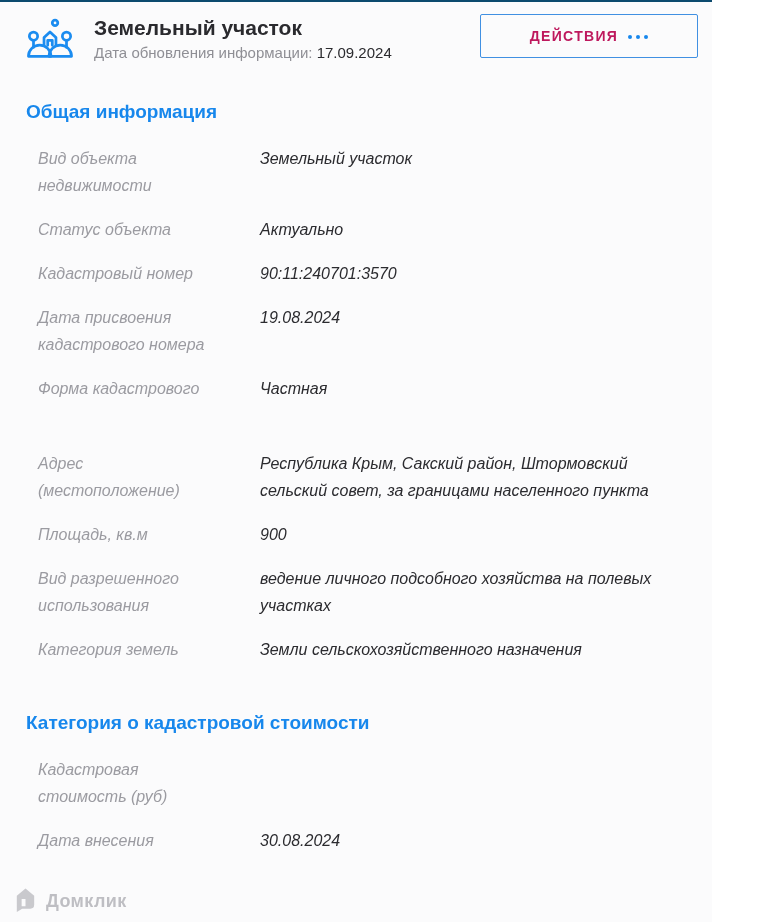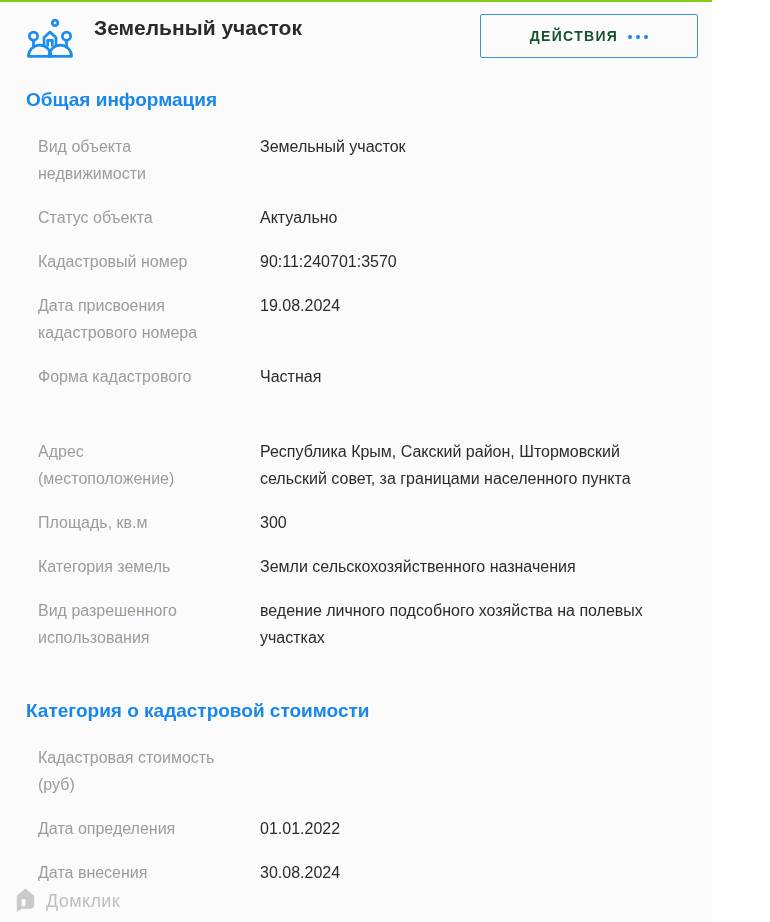--- a/index.html
+++ b/index.html
@@ -1,48 +1,48 @@
 <!DOCTYPE html>
 <html lang="ru"><head>
 <meta charset="utf-8">
 <style>
   html,body{margin:0;padding:0;}
   body{font-family:"Liberation Sans","DejaVu Sans",sans-serif;background:#fff;}
   .page{
     width:712px;height:922px;box-sizing:border-box;position:relative;overflow:hidden;
-    background:#fbfbfc;border-top:2px solid #84cc16;
+    background:#fbfbfc;border-top:2px solid #0c4a6e;
   }
   
   .header{display:flex;align-items:flex-start;padding:12px 14px 0 26px;position:relative;z-index:1;}
   .header .plot-icon{margin-top:2px;flex:0 0 auto;}
   .title-block{margin-left:20px;min-width:0;}
   .page-title{font-size:21px;line-height:27px;font-weight:700;color:#2a2a2e;}
   .updated{font-size:15px;line-height:22px;margin-top:1px;color:#8f8f95;}
   .updated .date{color:#2b2b2f;}
   .actions-btn{
     margin-left:auto;height:44px;min-width:218px;box-sizing:border-box;
     display:flex;align-items:center;justify-content:center;gap:10px;
     background:transparent;border:1px solid #4090e2;border-radius:2px;
-    color:#14532d;font-family:inherit;font-size:14px;font-weight:600;letter-spacing:1.3px;
+    color:#be185d;font-family:inherit;font-size:14px;font-weight:600;letter-spacing:1.3px;
     cursor:pointer;padding:0 20px;
   }
   .dots{display:inline-flex;align-items:center;gap:4px;margin-top:2px;}
   .dots i{width:4px;height:4px;border-radius:50%;background:#1787ec;display:block;}
   
   .content{padding:0 24px 0 26px;position:relative;z-index:1;}
   .section{margin-top:48px;}
-  .section:first-child{margin-top:24px;}
+  .section:first-child{margin-top:36px;}
   .section-title{font-size:19px;line-height:23px;font-weight:700;color:#1787ec;margin:0 0 22px 0;}
-  .row{display:grid;grid-template-columns:222px 1fr;padding-left:12px;margin-bottom:17px;}
+  .row{display:grid;grid-template-columns:222px 1fr;padding-left:12px;margin-bottom:17px;font-style:italic;}
   .row:last-child{margin-bottom:0;}
   .row .label{color:#9b9ba1;font-size:16px;line-height:27px;max-width:180px;}
   .row .value{color:#2b2b2f;font-size:16px;line-height:27px;}
   
   .watermark{position:absolute;left:12px;top:884px;display:flex;align-items:center;gap:7px;z-index:0;}
-  .watermark .wm-text{font-size:18px;font-weight:400;letter-spacing:.4px;color:rgba(140,140,148,.55);}
+  .watermark .wm-text{font-size:18px;font-weight:700;letter-spacing:.4px;color:rgba(140,140,148,.55);}
 </style>
 </head>
 <body>
 
 <div class="page">
 
   <div class="header">
     <span class="plot-icon">
       <svg width="48" height="44" viewBox="0 0 52 48" fill="none" stroke="#1b8cf0" stroke-width="3" stroke-linecap="round" stroke-linejoin="round">
         <circle cx="31.5" cy="7.5" r="3"></circle>
@@ -51,20 +51,24 @@
         <circle cx="8" cy="22" r="4.5"></circle>
         <path d="M8 26.5 V34"></path>
         <circle cx="44" cy="22" r="4.5"></circle>
         <path d="M44 26.5 V34"></path>
         <path d="M2.5 44 A12.25 12.25 0 0 1 27 44 Z"></path>
         <path d="M25 44 A12.25 12.25 0 0 1 49.5 44 Z"></path>
       </svg>
     </span>
     <div class="title-block">
       <div class="page-title">Земельный участок</div>
+      <div class="updated">
+        <span>Дата обновления информации:</span>
+        <span class="date">17.09.2024</span>
+      </div>
     </div>
     <button class="actions-btn">
       <span>ДЕЙСТВИЯ</span>
       <span class="dots">
           <i></i>
           <i></i>
           <i></i>
         </span>
     </button>
   </div>
@@ -95,40 +99,36 @@
       </div>
     </div>
 
     <div class="section">
       <div class="row">
         <div class="label">Адрес (местоположение)</div>
         <div class="value">Республика Крым, Сакский район, Штормовский сельский совет, за границами населенного пункта</div>
       </div>
       <div class="row">
         <div class="label">Площадь, кв.м</div>
-        <div class="value">300</div>
+        <div class="value">900</div>
+      </div>
+      <div class="row">
+        <div class="label">Вид разрешенного использования</div>
+        <div class="value">ведение личного подсобного хозяйства на полевых участках</div>
       </div>
       <div class="row">
         <div class="label">Категория земель</div>
         <div class="value">Земли сельскохозяйственного назначения</div>
-      </div>
-      <div class="row">
-        <div class="label">Вид разрешенного использования</div>
-        <div class="value">ведение личного подсобного хозяйства на полевых участках</div>
       </div>
     </div>
 
     <div class="section">
       <h2 class="section-title">Категория о кадастровой стоимости</h2>
       <div class="row">
         <div class="label">Кадастровая стоимость (руб)</div>
-      </div>
-      <div class="row">
-        <div class="label">Дата определения</div>
-        <div class="value">01.01.2022</div>
       </div>
       <div class="row">
         <div class="label">Дата внесения</div>
         <div class="value">30.08.2024</div>
       </div>
     </div>
 
   </div>
 
   <div class="watermark">

